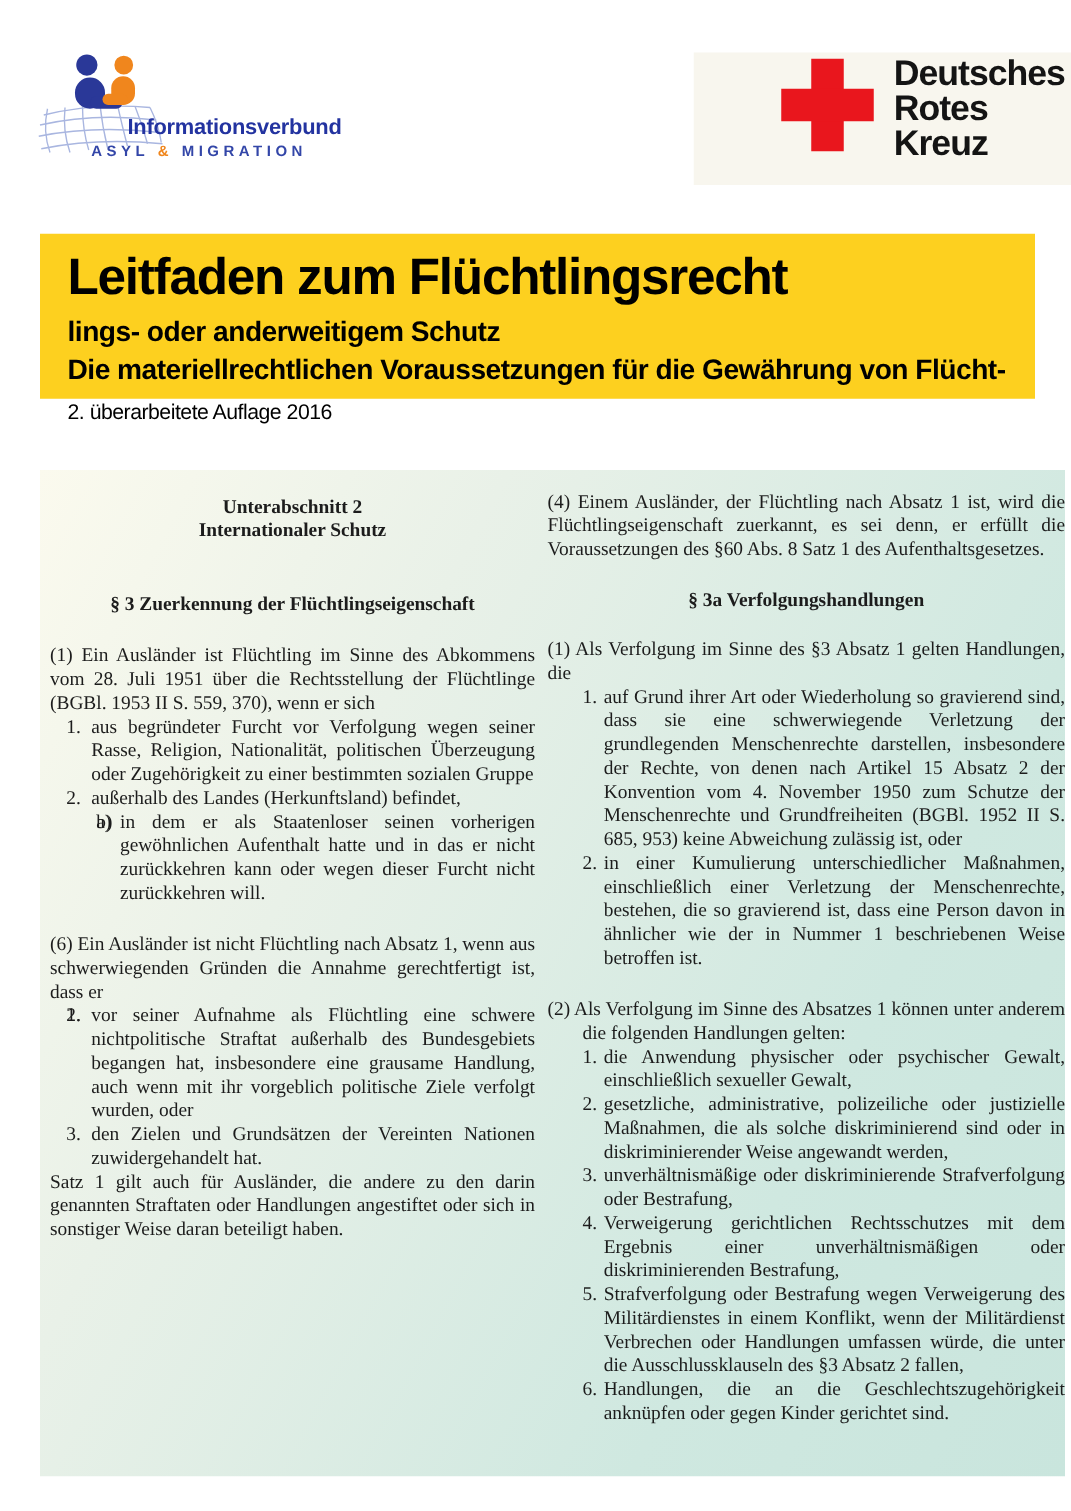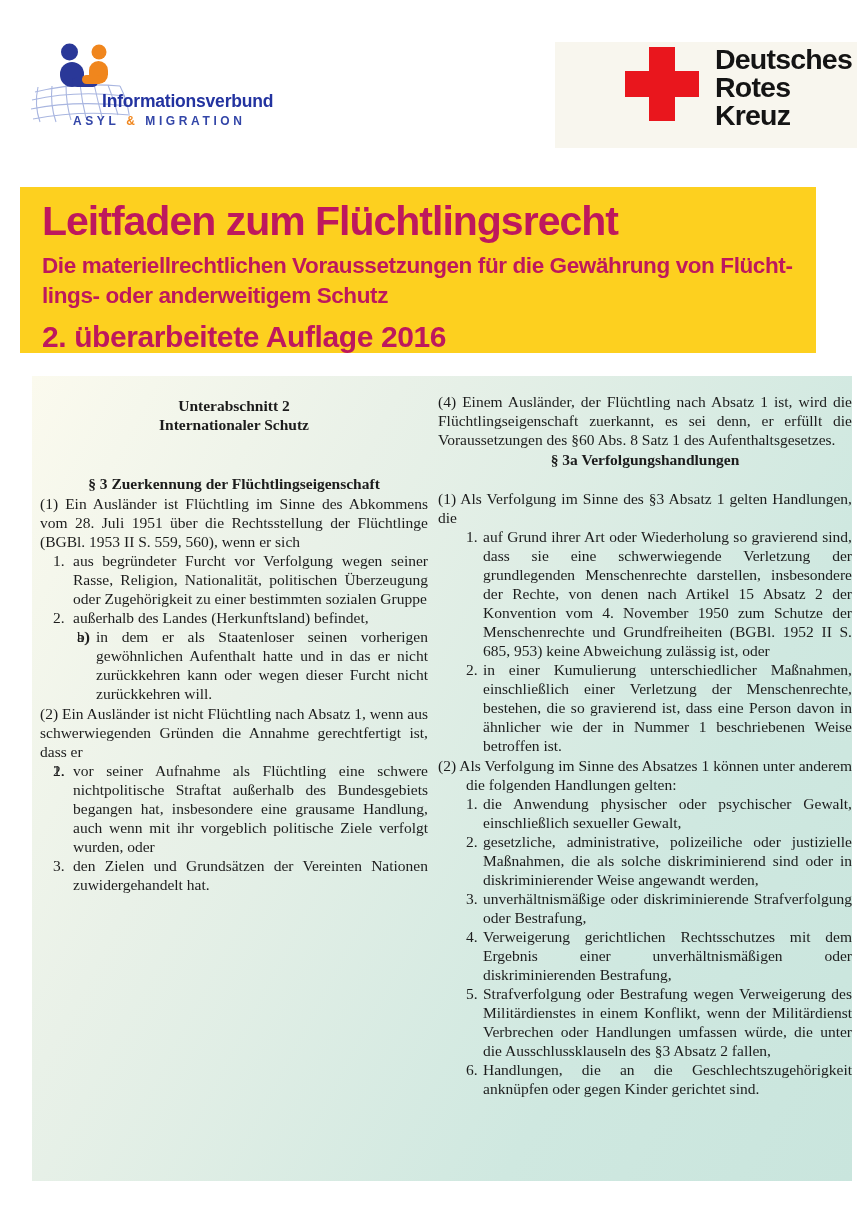--- a/index.html
+++ b/index.html
@@ -21,35 +21,35 @@
   .iv-sub .amp{color:var(--logo-orange);}
 
   .drk-logo{position:absolute;left:555px;top:42px;width:330px;height:106px;background:var(--drk-bg);}
   .drk-cross{position:absolute;left:70px;top:5px;width:74px;height:74px;}
   .drk-cross .v{position:absolute;left:24px;top:0;width:26px;height:74px;background:var(--drk-red);}
   .drk-cross .h{position:absolute;left:0;top:24px;width:74px;height:26px;background:var(--drk-red);}
   .drk-text{position:absolute;left:160px;top:3px;font-family:"Liberation Sans",sans-serif;
             font-weight:bold;font-size:28.5px;line-height:28px;color:#141414;letter-spacing:-0.8px;}
 
   
-  .banner{position:absolute;left:20px;top:187px;width:796px;height:166px;background:var(--yellow);
-          font-family:"Liberation Sans",sans-serif;color:#be185d;}
+  .banner{position:absolute;left:32px;top:187px;width:796px;height:132px;background:var(--yellow);
+          font-family:"Liberation Sans",sans-serif;color:#000000;}
   .banner h1{margin:11px 0 0 22px;font-size:41px;line-height:46px;font-weight:bold;letter-spacing:-1px;}
   .banner .subtitle{margin:7px 0 0 22px;font-size:22.5px;line-height:30px;font-weight:bold;letter-spacing:-0.4px;}
-  .banner .edition{margin:9px 0 0 22px;font-size:30px;font-weight:bold;letter-spacing:-0.4px;}
+  .banner .edition{margin:9px 0 0 22px;font-size:17px;font-weight:normal;letter-spacing:-0.4px;}
 
   
   .panel{position:absolute;left:32px;top:376px;width:820px;height:805px;overflow:hidden;
          background:linear-gradient(118deg,var(--panel-a) 0%,var(--panel-b) 30%,var(--panel-c) 72%,var(--panel-d) 100%);}
   .col{position:absolute;font-size:15.5px;line-height:19px;text-align:justify;hyphens:auto;}
   .col-left{left:8px;top:20px;width:388px;}
   .col-right{left:406px;top:16px;width:414px;}
   .blk{margin:0;}
   .blk.heading{text-align:center;font-weight:bold;}
-  .gap-md{margin-top:1px;}
+  .gap-md{margin-top:22px;}
   .gap-lg{margin-top:20px;}
   .gap-xl{margin-top:40px;}
   .li1{position:relative;padding-left:33px;}
   .li1 .marker{position:absolute;left:13px;top:0;}
   .col-right .li1{padding-left:45px;}
   .col-right .li1 .marker{left:28px;}
   .li2{position:relative;padding-left:56px;}
   .li2 .marker{position:absolute;left:37px;top:0;}
   .para-hang{padding-left:28px;text-indent:-28px;}
 </style>
@@ -100,40 +100,41 @@
     <div class="drk-text">
       <div>Deutsches</div>
       <div>Rotes</div>
       <div>Kreuz</div>
     </div>
   </div>
 
   <div class="banner">
     <h1>Leitfaden zum Flüchtlingsrecht</h1>
     <div class="subtitle">
+      <div>lings- oder anderweitigem Schutz</div>
       <div>Die materiellrechtlichen Voraussetzungen für die Gewährung von Flücht-</div>
-      <div>lings- oder anderweitigem Schutz</div>
     </div>
     <div class="edition">2. überarbeitete Auflage 2016</div>
   </div>
 
   <div class="panel">
     <div class="col col-left" id="col-left">
         <div class="blk heading">Unterabschnitt 2</div>
         <div class="blk heading">Internationaler Schutz</div>
         <div class="blk heading gap-xl">§ 3 Zuerkennung der Flüchtlingseigenschaft</div>
-        <div class="blk para gap-md">(1) Ein Ausländer ist Flüchtling im Sinne des Abkommens vom 28. Juli 1951 über die Rechtsstellung der Flüchtlinge (BGBl. 1953 II S. 559, 560), wenn er sich</div>
+        <div class="blk para gap-md">(1) Ein Ausländer ist Flüchtling im Sinne des Abkommens vom 28. Juli 1951 über die Rechtsstellung der Flüchtlinge (BGBl. 1953 II S. 559, 370), wenn er sich</div>
         <div class="blk li1"><span class="marker">1.</span><span>aus begründeter Furcht vor Verfolgung wegen seiner Rasse, Religion, Nationalität, politischen Überzeugung oder Zugehörigkeit zu einer bestimmten sozialen Gruppe</span></div>
         <div class="blk li1"><span class="marker">2.</span><span>außerhalb des Landes (Herkunftsland) befindet,</span></div>
         <div class="blk li2"><span class="marker">a)</span></div>
         <div class="blk li2"><span class="marker">b)</span><span>in dem er als Staatenloser seinen vorherigen gewöhnlichen Aufenthalt hatte und in das er nicht zurückkehren kann oder wegen dieser Furcht nicht zurückkehren will.</span></div>
-        <div class="blk para gap-md">(2) Ein Ausländer ist nicht Flüchtling nach Absatz 1, wenn aus schwerwiegenden Gründen die Annahme gerechtfertigt ist, dass er</div>
+        <div class="blk para gap-md">(6) Ein Ausländer ist nicht Flüchtling nach Absatz 1, wenn aus schwerwiegenden Gründen die Annahme gerechtfertigt ist, dass er</div>
         <div class="blk li1"><span class="marker">1.</span></div>
         <div class="blk li1"><span class="marker">2.</span><span>vor seiner Aufnahme als Flüchtling eine schwere nichtpolitische Straftat außerhalb des Bundesgebiets begangen hat, insbesondere eine grausame Handlung, auch wenn mit ihr vorgeblich politische Ziele verfolgt wurden, oder</span></div>
         <div class="blk li1"><span class="marker">3.</span><span>den Zielen und Grundsätzen der Vereinten Nationen zuwidergehandelt hat.</span></div>
+        <div class="blk para">Satz 1 gilt auch für Ausländer, die andere zu den darin genannten Straftaten oder Handlungen angestiftet oder sich in sonstiger Weise daran beteiligt haben.</div>
       </div>
     <div class="col col-right" id="col-right">
         <div class="blk para">(4) Einem Ausländer, der Flüchtling nach Absatz 1 ist, wird die Flüchtlingseigenschaft zuerkannt, es sei denn, er erfüllt die Voraussetzungen des §60 Abs. 8 Satz 1 des Aufenthaltsgesetzes.</div>
         <div class="blk heading gap-md">§ 3a Verfolgungshandlungen</div>
         <div class="blk para gap-lg">(1) Als Verfolgung im Sinne des §3 Absatz 1 gelten Handlungen, die</div>
         <div class="blk li1"><span class="marker">1.</span><span>auf Grund ihrer Art oder Wiederholung so gravierend sind, dass sie eine schwerwiegende Verletzung der grundlegenden Menschenrechte darstellen, insbesondere der Rechte, von denen nach Artikel 15 Absatz 2 der Konvention vom 4. November 1950 zum Schutze der Menschenrechte und Grundfreiheiten (BGBl. 1952 II S. 685, 953) keine Abweichung zulässig ist, oder</span></div>
         <div class="blk li1"><span class="marker">2.</span><span>in einer Kumulierung unterschiedlicher Maßnahmen, einschließlich einer Verletzung der Menschenrechte, bestehen, die so gravierend ist, dass eine Person davon in ähnlicher wie der in Nummer 1 beschriebenen Weise betroffen ist.</span></div>
         <div class="blk para-hang gap-md">(2) Als Verfolgung im Sinne des Absatzes 1 können unter anderem die folgenden Handlungen gelten:</div>
         <div class="blk li1"><span class="marker">1.</span><span>die Anwendung physischer oder psychischer Gewalt, einschließlich sexueller Gewalt,</span></div>
         <div class="blk li1"><span class="marker">2.</span><span>gesetzliche, administrative, polizeiliche oder justizielle Maßnahmen, die als solche diskriminierend sind oder in diskriminierender Weise angewandt werden,</span></div>

